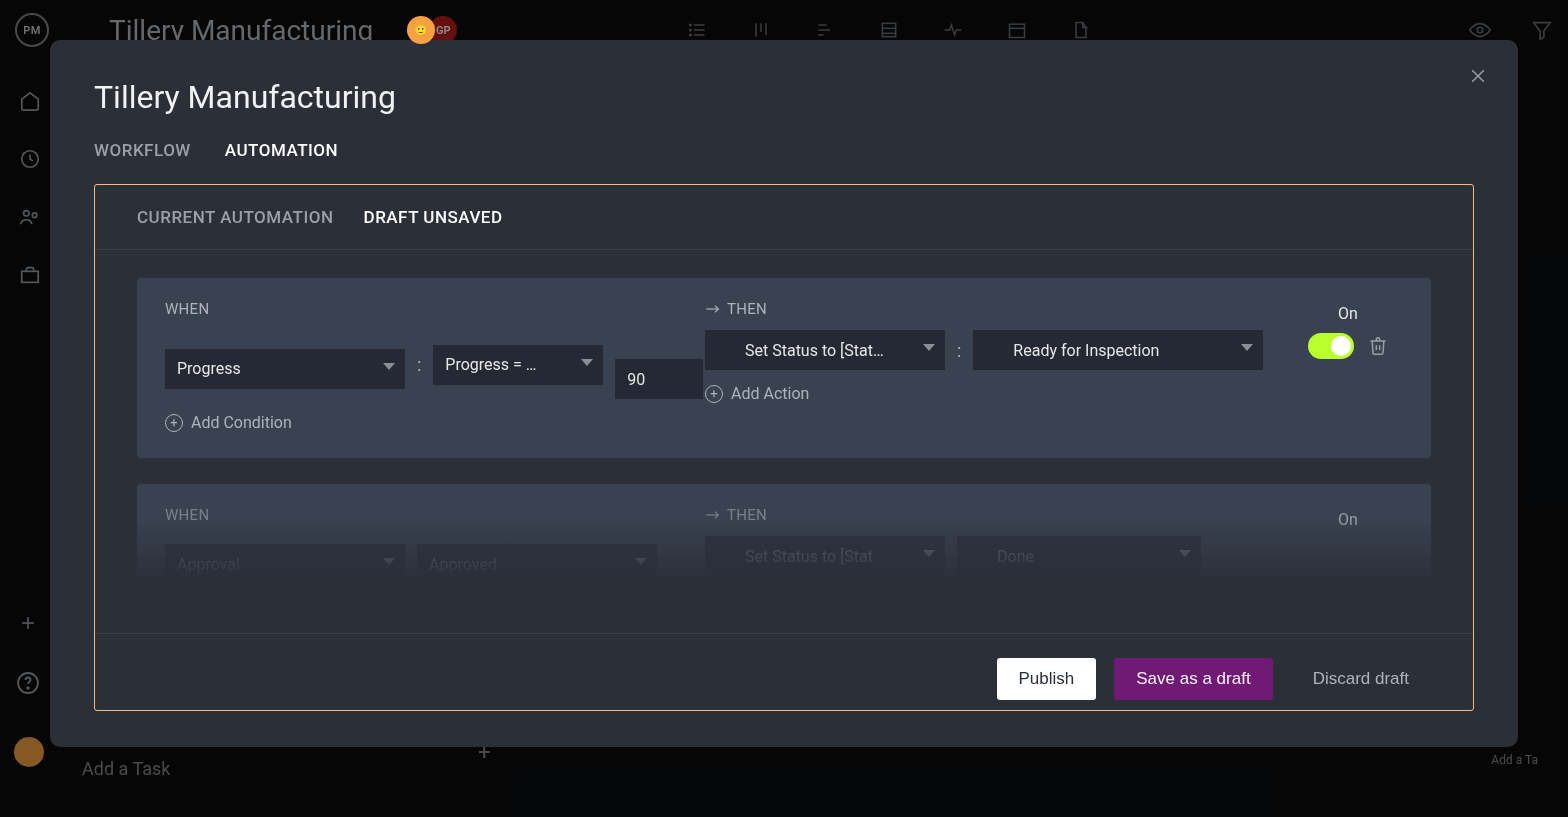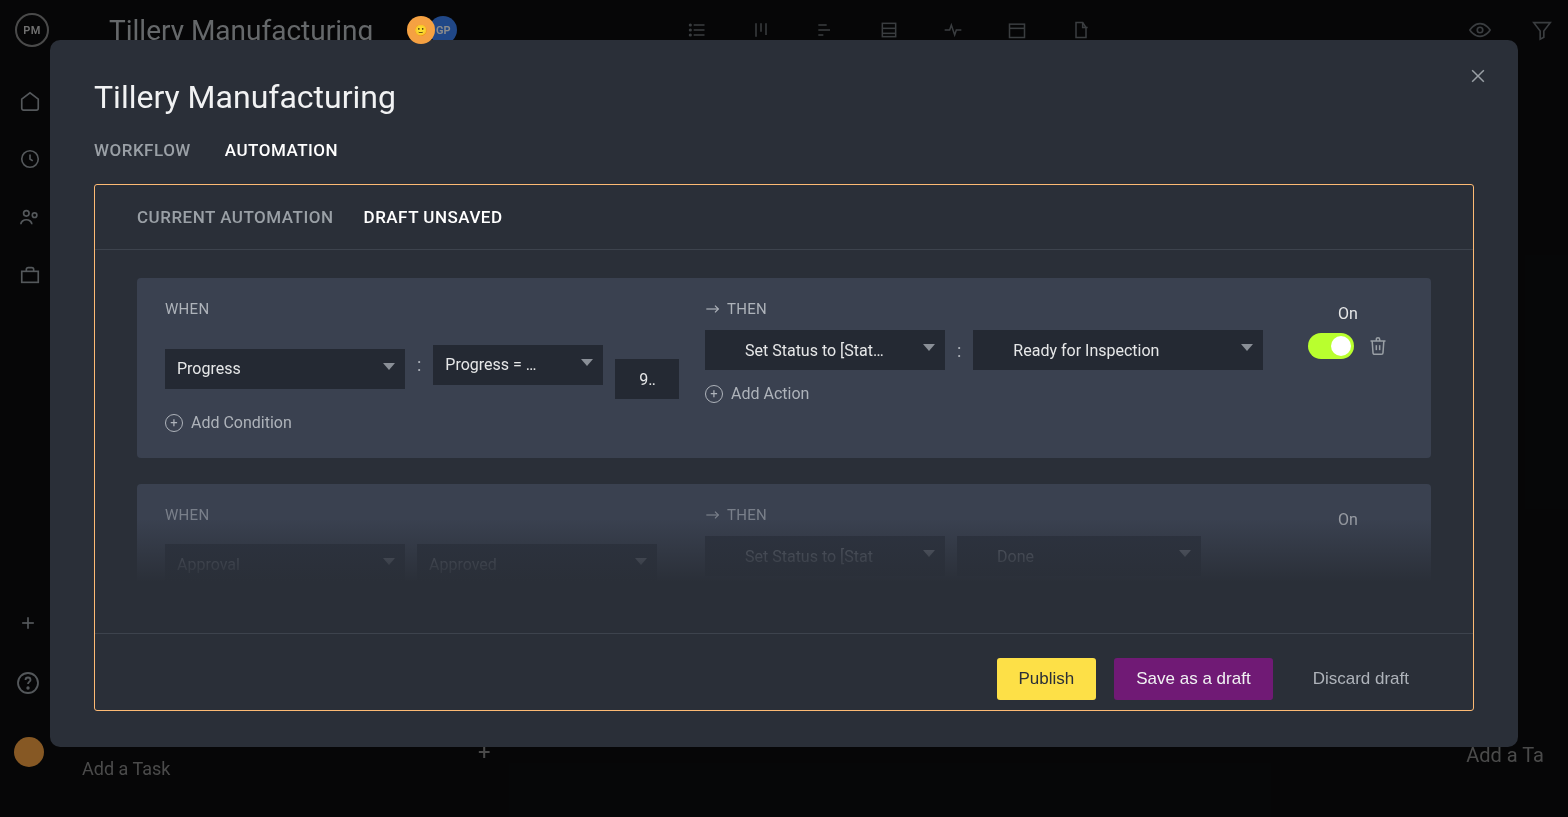--- a/index.html
+++ b/index.html
@@ -5,28 +5,28 @@
   * { box-sizing: border-box; margin: 0; padding: 0; }
   html, body { width: 1568px; height: 817px; overflow: hidden; font-family: -apple-system, BlinkMacSystemFont, "Segoe UI", Roboto, sans-serif; background:#0b0c0e; color:#e6e7e8; }
   
   .bg { position:absolute; top:0; left:0; right:0; bottom:0; }
   .bg-top { height:60px; display:flex; align-items:center; padding:0 15px; gap:20px; color:#9aa0a6; }
   .pm-logo { width:34px; height:34px; border-radius:50%; border:2px solid #888; display:flex; align-items:center; justify-content:center; font-size:11px; font-weight:600; color:#ccc; letter-spacing:.5px; }
   .bg-title { font-size:28px; font-weight:400; color:#b9bdc1; margin-left:40px; }
   .avatars { display:flex; margin-left:20px; }
   .avatars span { width:28px; height:28px; border-radius:50%; display:inline-flex; align-items:center; justify-content:center; font-size:11px; font-weight:600; margin-left:-6px; }
   .av1 { background:#f5a142; z-index:2; }
-  .av2 { background:#3b82f6; color:#fff; }
+  .av2 { background:#b91c1c; color:#fff; }
   .bg-icons { display:flex; gap:44px; margin-left:210px; color:#6b7075; }
   .bg-icons svg, .bg-icons .icon-slot { width:20px; height:20px; fill:none; stroke:currentColor; stroke-width:1.8; }
   .bg-side { position:absolute; left:0; top:60px; width:60px; bottom:0; display:flex; flex-direction:column; align-items:center; gap:36px; padding-top:30px; color:#9aa0a6; }
   .bg-side svg { width:22px; height:22px; fill:none; stroke:currentColor; stroke-width:1.8; }
   .bg-avatar { position:absolute; left:14px; bottom:50px; width:30px; height:30px; border-radius:50%; background:#f5a142; }
   .bg-addtask { position:absolute; bottom:38px; left:82px; color:#888; font-size:18px; }
-  .bg-addtask2 { position:absolute; bottom:50px; right:24px; color:#888; font-size:20px; }
+  .bg-addtask2 { position:absolute; bottom:50px; right:30px; color:#888; font-size:12px; }
   .bg-plus { position:absolute; bottom:52px; left:478px; color:#888; font-size:22px; }
   
   .dim { position:absolute; inset:0; background:rgba(0,0,0,.45); }
   
   .modal { position:absolute; top:40px; left:50px; right:50px; bottom:70px; background:#2a2f38; border-radius:10px; padding:38px 44px 36px 44px; display:flex; flex-direction:column; }
   .close-btn { position:absolute; top:26px; right:30px; width:20px; height:20px; cursor:pointer; color:#9aa0a6; }
   .modal-title { font-size:32px; font-weight:400; color:#f1f2f3; margin-bottom:24px; }
   .modal-tabs { display:flex; gap:34px; margin-bottom:24px; }
   .modal-tabs span { font-size:17px; font-weight:500; letter-spacing:.5px; cursor:pointer; }
   .tab-inactive { color:#9aa0a6; }
@@ -37,42 +37,42 @@
   .panel-body { flex:1; padding:28px 42px 0 42px; overflow:hidden; position:relative; }
   .rule { background:#3a4150; border-radius:4px; padding:22px 28px 26px 28px; margin-bottom:26px; }
   .rule-row { display:flex; align-items:flex-start; gap:0; }
   .when-col { width:540px; flex-shrink:0; }
   .then-col { flex:1; }
   .rule-label { font-size:15px; color:#aeb3ba; margin-bottom:12px; display:flex; align-items:center; gap:6px; letter-spacing:.3px; }
   .selects { display:flex; align-items:center; gap:12px; margin-bottom:14px; }
   .dd { background:#242933; border:none; height:40px; display:flex; align-items:center; padding:0 12px; color:#e6e7e8; font-size:16px; position:relative; cursor:pointer; white-space:nowrap; overflow:hidden; }
   .dd.small { width:240px;margin-top:8px; }
   .dd.med { width:170px; }
-  .dd.num { width:64px; justify-content:center;margin-top:29px; }
+  .dd.num { width:88px; justify-content:flex-start;margin-top:29px; }
   .dd.action { width:240px;padding-left:40px; }
   .dd .chev { position:absolute; right:10px; top:14px; width:0; height:0; border-left:6px solid transparent; border-right:6px solid transparent; border-top:7px solid #8a8f97; }
   .dd-text { overflow:hidden; text-overflow:ellipsis; max-width:calc(100% - 24px); }
   .colon { color:#aeb3ba; font-size:18px; }
   .addlink { display:flex; align-items:center; gap:8px; color:#aeb3ba; font-size:16px; cursor:pointer; }
   .plus-circle { width:18px; height:18px; border:1.5px solid #aeb3ba; border-radius:50%; display:inline-flex; align-items:center; justify-content:center; font-size:13px; line-height:1; }
   .on-label { color:#e6e7e8; font-size:16px; }
   .ctrl-row { display:flex; align-items:center; gap:14px; }
   .toggle { width:46px; height:26px; background:#b9ff2e; border-radius:13px; position:relative; cursor:pointer; }
   .toggle::after { content:""; position:absolute; right:3px; top:3px; width:20px; height:20px; background:#fff; border-radius:50%; }
   .trash { color:#9aa0a6; cursor:pointer; }
   .rule-row-outer { position:relative; }
   .ctrl-block { width:110px; flex-shrink:0; display:flex; flex-direction:column; align-items:center; gap:10px; margin-left:20px; padding-top:4px; }
   
   .rule.faded { position:relative; }
   .rule.faded .dd, .rule.faded .rule-label, .rule.faded .on-label-f { opacity:.55; }
   .rule.faded .dd-text { color:#8a8f97; }
   .fade-overlay { position:absolute; left:0; right:0; bottom:0; top:35px; background:linear-gradient(to bottom, rgba(42,47,56,0) 0%, rgba(42,47,56,1) 80%); pointer-events:none; }
   .panel-footer { border-top:1px solid #3d434d; padding:24px 42px 10px 42px; display:flex; justify-content:flex-end; gap:18px; }
   .btn { height:42px; padding:0 22px; border:none; border-radius:3px; font-size:17px; font-weight:400; cursor:pointer; }
-  .btn-primary { background:#fde047; color:#2a2f38; }
+  .btn-primary { background:#ffffff; color:#2a2f38; }
   .btn-secondary { background:#701a75; color:#f1f2f3; }
   .btn-ghost { background:transparent; color:#aeb3ba; }
 </style>
 </head>
 <body>
 
 <div class="bg">
   <div class="bg-top">
     <div class="pm-logo">PM</div>
     <div class="bg-title">Tillery Manufacturing</div>

